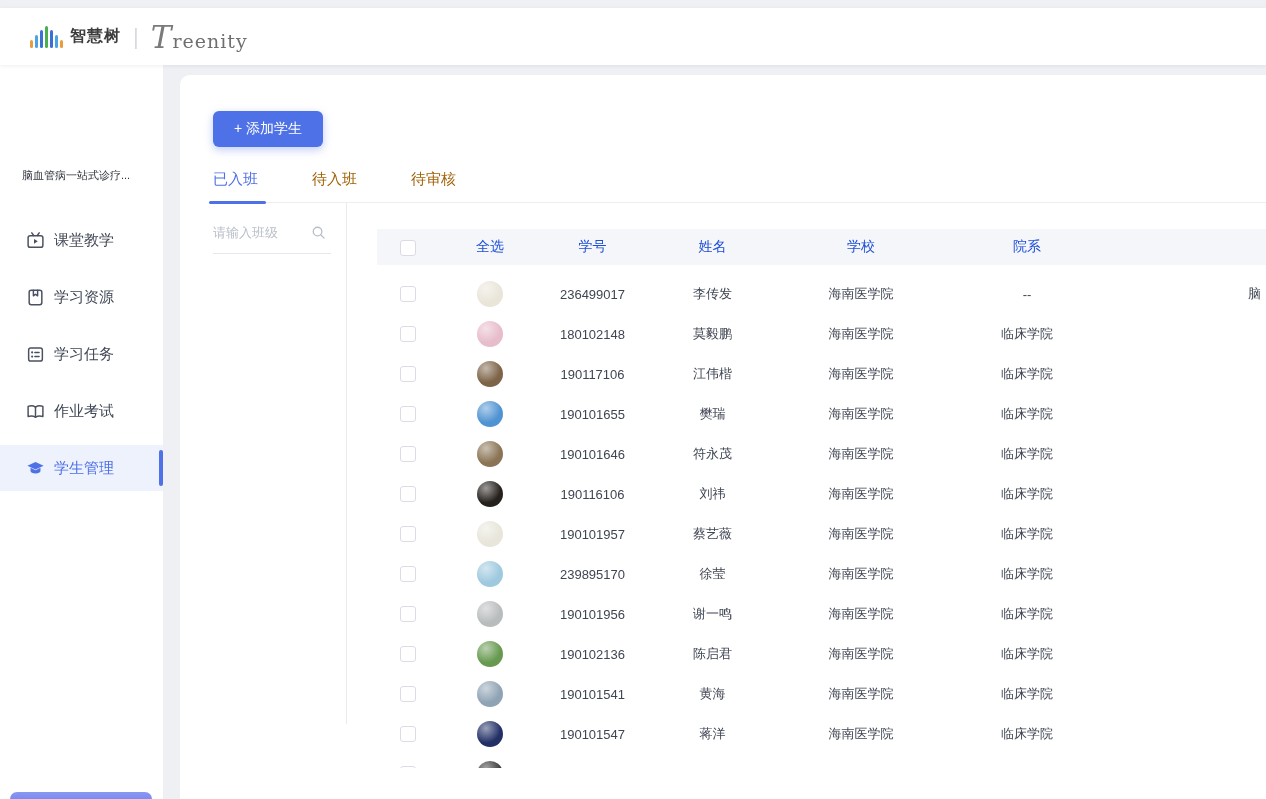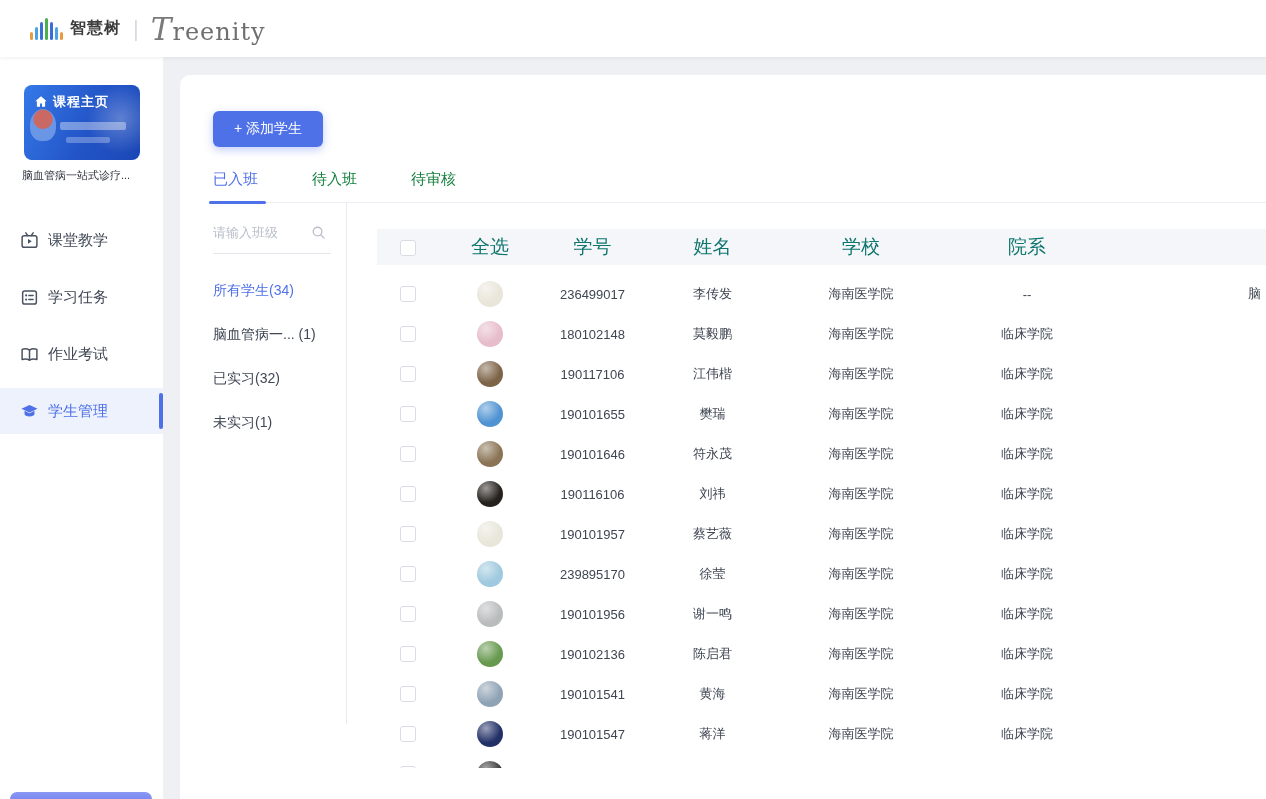--- a/index.html
+++ b/index.html
@@ -9,94 +9,94 @@
   }
   *{box-sizing:border-box;}
   html,body{margin:0;padding:0;}
   body{
     width:1266px;height:799px;position:relative;overflow:hidden;
     background:var(--page-bg);
     font-family:"Liberation Sans","DejaVu Sans",sans-serif;
     color:#3f4552;
   }
   
-  .topbar{position:absolute;top:0;left:0;right:0;height:57px;background:#fff;
+  .topbar{position:absolute;top:8px;left:0;right:0;height:57px;background:#fff;
     box-shadow:0 1px 4px rgba(25,35,70,.08);z-index:10;display:flex;
     padding-left:30px;}
   .logo{display:flex;align-items:center;cursor:pointer;}
   .logo-bars{display:flex;align-items:flex-end;gap:2px;height:23px;margin-right:7px;}
   .logo-bars i{width:3px;border-radius:2px;display:block;}
   .logo-bars i:nth-child(1){height:8px;background:#e89c3f;}
   .logo-bars i:nth-child(2){height:13px;background:#4aa3e2;}
   .logo-bars i:nth-child(3){height:18px;background:#3a6fd8;}
   .logo-bars i:nth-child(4){height:22px;background:#4cae4f;}
   .logo-bars i:nth-child(5){height:18px;background:#3a6fd8;}
   .logo-bars i:nth-child(6){height:13px;background:#4aa3e2;}
   .logo-bars i:nth-child(7){height:8px;background:#e89c3f;}
   .brand-cn{font-size:16px;font-weight:bold;color:#3c3c3c;letter-spacing:1px;}
   .logo-divider{color:#d8dae0;font-size:22px;margin:0 12px;font-weight:100;}
-  .brand-en{font-family:"DejaVu Serif",serif;color:#6f6f6f;font-size:24px;display:inline-block;letter-spacing:1px;}
+  .brand-en{font-family:"DejaVu Serif",serif;color:#6f6f6f;font-size:19px;display:inline-block;letter-spacing:1px;}
   .brand-en::first-letter{font-size:31px;font-style:italic;font-weight:400;color:#7a7a7a;}
   
   .sidebar{position:absolute;top:57px;left:0;bottom:0;width:163px;background:#fff;z-index:5;}
   .course-card{position:absolute;left:24px;top:28px;width:116px;height:75px;border-radius:8px;
     background:linear-gradient(115deg,#3579e8 0%,#2355c8 55%,#1b47b5 100%);overflow:hidden;cursor:pointer;}
   .course-card .glow{position:absolute;right:-16px;top:-6px;width:70px;height:80px;
     background:radial-gradient(circle,rgba(255,255,255,.28),rgba(255,255,255,0) 65%);}
   .course-card .brain{position:absolute;left:6px;top:24px;width:26px;height:32px;border-radius:50% 50% 42% 42%;
     background:radial-gradient(circle at 50% 32%,#d8695a 0 36%,#6f9ae6 40%);opacity:.92;}
   .course-card .deco-bar1{position:absolute;left:36px;top:37px;width:66px;height:8px;background:rgba(255,255,255,.38);border-radius:2px;}
   .course-card .deco-bar2{position:absolute;left:42px;top:52px;width:44px;height:6px;background:rgba(255,255,255,.28);border-radius:2px;}
   .course-home{position:absolute;left:10px;top:8px;display:flex;gap:5px;align-items:center;color:#fff;
     font-size:13px;font-weight:bold;letter-spacing:1px;}
   .course-home svg{width:14px;height:14px;}
   .course-title{position:absolute;left:22px;top:111px;width:134px;font-size:11px;color:#2f333b;
     white-space:nowrap;overflow:hidden;}
   .menu{position:absolute;top:160px;left:0;right:0;}
   .menu-item{position:relative;height:46px;margin-bottom:11px;display:flex;align-items:center;
-    padding-left:20px;color:#3f4654;font-size:15px;cursor:pointer;}
+    padding-left:26px;color:#3f4654;font-size:15px;cursor:pointer;}
   .mi-icon{width:19px;height:19px;margin-right:9px;color:#4a5160;display:inline-flex;flex:none;}
   .mi-icon svg{width:100%;height:100%;}
   .menu-item.active{background:var(--accent-light);color:var(--accent);}
   .menu-item.active .mi-icon{color:var(--accent);}
   .menu-item.active::after{content:"";position:absolute;right:0;top:5px;bottom:5px;width:4px;
     border-radius:3px;background:var(--accent);}
   .badge{margin-left:9px;min-width:23px;height:17px;border-radius:9px;background:var(--badge-bg);
     color:var(--badge-text);font-size:12px;display:inline-flex;align-items:center;justify-content:center;padding:0 5px;}
   .badge:empty{display:none;}
   .floating-btn{position:absolute;left:10px;bottom:0;width:142px;height:7px;border-radius:10px 10px 0 0;
     background:linear-gradient(180deg,#8a97f3,var(--floating-button));cursor:pointer;}
   
   .card{position:absolute;left:180px;top:75px;width:1230px;height:760px;background:#fff;border-radius:10px;}
   .card-inner{padding:36px 0 0 33px;}
   .add-btn{width:110px;height:36px;background:var(--accent);color:#fff;font-size:14px;border:none;
     border-radius:6px;cursor:pointer;box-shadow:0 3px 8px rgba(78,113,232,.35);font-family:inherit;}
   .tabs{margin-top:23px;border-bottom:1px solid #eceef3;display:flex;gap:54px;}
-  .tab{font-size:15px;color:#15803d;padding-bottom:13px;position:relative;cursor:pointer;}
+  .tab{font-size:15px;color:#a16207;padding-bottom:13px;position:relative;cursor:pointer;}
   .tab.active{color:var(--accent);}
   .tab.active::after{content:"";position:absolute;left:-4px;right:-8px;bottom:-2px;height:3px;
     border-radius:2px;background:var(--accent);}
   .content{display:flex;align-items:flex-start;}
   .filter-col{width:134px;flex:none;padding-top:22px;border-right:1px solid #e9ebf1;height:521px;}
   .search-box{width:118px;border-bottom:1px solid #e4e7ee;display:flex;align-items:center;padding-bottom:13px;}
   .search-box input{border:none;outline:none;width:98px;font-size:13px;color:#333;background:transparent;
     font-family:inherit;padding:0;}
   .search-box input::placeholder{color:#b9bec9;}
   .search-box svg{width:15px;height:15px;flex:none;cursor:pointer;}
   .filter-list{margin-top:28px;}
   .filter-item{font-size:14px;color:#3f4654;margin-bottom:26px;cursor:pointer;white-space:nowrap;}
   .filter-item.active{color:var(--accent);}
   
   .table-col{flex:none;margin-left:30px;padding-top:26px;}
   .thead{display:flex;height:36px;align-items:center;background:var(--table-header-bg);
     margin-bottom:9px;width:1020px;}
   .cell{flex:none;text-align:center;overflow:hidden;white-space:nowrap;}
   .c1{width:63px;text-align:left;padding-left:23px;}
   .c2{width:100px;}.c3{width:105px;}.c4{width:135px;}.c5{width:162px;}.c6{width:170px;}.c7{width:285px;}
-  .thead .cell{font-size:19px;color:#0f766e;}
+  .thead .cell{font-size:14px;color:#1d4ed8;}
   .rows{height:494px;overflow:hidden;width:1020px;}
   .trow{display:flex;height:40px;align-items:center;}
   .trow .cell{font-size:13px;color:#3f4552;}
   .checkbox{width:16px;height:16px;border:1px solid #d9dce3;border-radius:3px;background:#fff;
     display:inline-block;cursor:pointer;vertical-align:middle;}
   .avatar{width:26px;height:26px;border-radius:50%;display:inline-block;vertical-align:middle;
     background-image:radial-gradient(circle at 35% 28%,rgba(255,255,255,.55),rgba(255,255,255,0) 58%);}
 </style>
 </head>
 <body>
@@ -112,48 +112,46 @@
         <i></i>
         <i></i>
       </span>
     <span class="brand-cn">智慧树</span>
     <span class="logo-divider">|</span>
     <span class="brand-en">Treenity</span>
   </div>
 </div>
 
 <div class="sidebar">
-  <div class="course-card">
-    <span class="glow"></span>
-    <span class="brain"></span>
-    <span class="deco-bar1"></span>
-    <span class="deco-bar2"></span>
-    <span class="course-home">
-      <svg viewBox="0 0 16 16" fill="#fff">
-          <path d="M8 1.5L1.5 7h1.8v6.5h3.6V9.8h2.2v3.7h3.6V7h1.8z"></path>
-        </svg>
-      <span>课程主页</span>
-    </span>
-  </div>
   <div class="course-title">脑血管病一站式诊疗...</div>
 
   <div class="menu">
 
       <div class="menu-item">
         <span class="mi-icon">
           <svg viewBox="0 0 18 18" fill="none" stroke="currentColor" stroke-width="1.4" stroke-linecap="round" stroke-linejoin="round">
             <rect x="2" y="4.5" width="14" height="11" rx="2"></rect>
             <path d="M5.5 1.8l1.8 2.4M12.5 1.8l-1.8 2.4"></path>
             <path d="M7.6 7.6l3.6 2.2-3.6 2.2z" fill="currentColor" stroke="none"></path>
           </svg>
         </span>
         <span>课堂教学</span>
 
       </div>
 
+      <div class="menu-item">
+        <span class="mi-icon">
+          <svg viewBox="0 0 18 18" fill="none" stroke="currentColor" stroke-width="1.4" stroke-linecap="round" stroke-linejoin="round">
+            <rect x="3" y="2.2" width="12" height="13.6" rx="2"></rect>
+            <path d="M7 2.2v5.2l2-1.5 2 1.5V2.2"></path>
+          </svg>
+        </span>
+        <span>学习资源</span>
+
+      </div>
 
       <div class="menu-item">
         <span class="mi-icon">
           <svg viewBox="0 0 18 18" fill="none" stroke="currentColor" stroke-width="1.4" stroke-linecap="round" stroke-linejoin="round">
             <rect x="2.5" y="2.8" width="13" height="12.4" rx="2"></rect>
             <path d="M5.8 7h.01M5.8 11h.01" stroke-width="2"></path>
             <path d="M8.4 7h4M8.4 11h4"></path>
           </svg>
         </span>
         <span>学习任务</span>
@@ -203,30 +201,20 @@
     <div class="content">
 
       <div class="filter-col">
         <div class="search-box">
           <input type="text" placeholder="请输入班级" style="">
           <svg viewBox="0 0 16 16" fill="none" stroke="#b9bec9" stroke-width="1.4" stroke-linecap="round">
               <circle cx="7" cy="7" r="4.6"></circle>
               <path d="M10.6 10.6L14 14"></path>
             </svg>
         </div>
-        <div class="filter-list">
-
-            <div class="filter-item active">所有学生(34)</div>
-
-            <div class="filter-item">脑血管病一... (1)</div>
-
-            <div class="filter-item">已实习(32)</div>
-
-            <div class="filter-item">未实习(1)</div>
-          </div>
       </div>
 
       <div class="table-col">
         <div class="thead">
           <div class="cell c1"><span class="checkbox"></span></div>
           <div class="cell c2">全选</div>
           <div class="cell c3">学号</div>
           <div class="cell c4">姓名</div>
           <div class="cell c5">学校</div>
           <div class="cell c6">院系</div>

